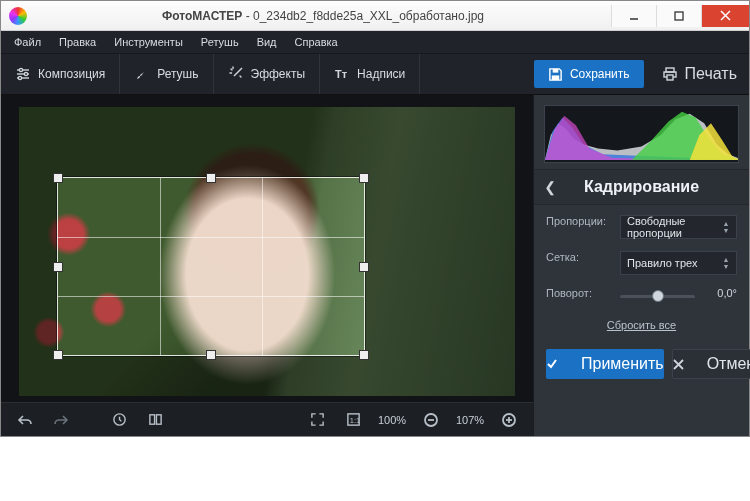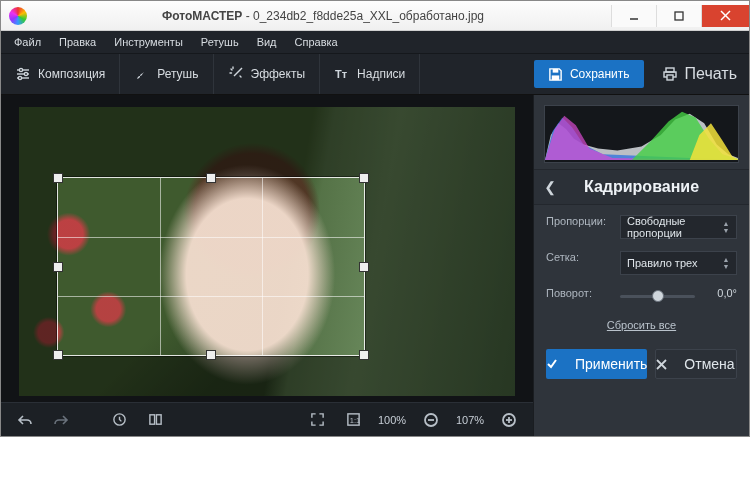--- a/index.html
+++ b/index.html
@@ -62,21 +62,21 @@
 .row{display:flex;align-items:flex-start;gap:8px}
 .lbl{width:66px;color:#aeb6bf;font-size:11px}
 .select{flex:1;height:24px;background:#23272d;border:1px solid #3c424b;border-radius:0;display:flex;align-items:center;padding:0 6px;color:#dfe5ea;font-size:11px;position:relative}
 .select .spin{position:absolute;right:4px;top:2px;bottom:2px;width:12px;display:flex;flex-direction:column;justify-content:center;color:#9aa2ab;font-size:7px;line-height:7px;text-align:center}
 .slider{flex:1;height:18px;position:relative}
 .slider .track{position:absolute;left:0;right:0;top:8px;height:3px;background:#4a515b;border-radius:2px}
 .slider .thumb{position:absolute;top:3px;left:50%;width:12px;height:12px;margin-left:-6px;border-radius:50%;background:#cfd6dc;border:1px solid #6a727c}
 .valr{width:34px;text-align:right;color:#cfd6dc;font-size:11px}
 .resetlink{text-align:center;color:#b9c2cb;font-size:11px;text-decoration:underline;margin-top:2px}
 .actions{display:flex;gap:8px;margin-top:6px}
-.btn{flex:1;height:30px;display:flex;align-items:center;gap:17px;font-size:14px;border-radius:2px}
+.btn{flex:1;height:30px;display:flex;align-items:center;gap:23px;font-size:16px;border-radius:2px}
 .btn.primary{background:#1b72c4;color:#fff}
 .btn.ghost{background:#2b3037;color:#dfe5ea;border:1px solid #3c424b}
 svg{display:block}
 </style>
 </head>
 <body>
 
 <div class="window">
 
  <div class="titlebar">

